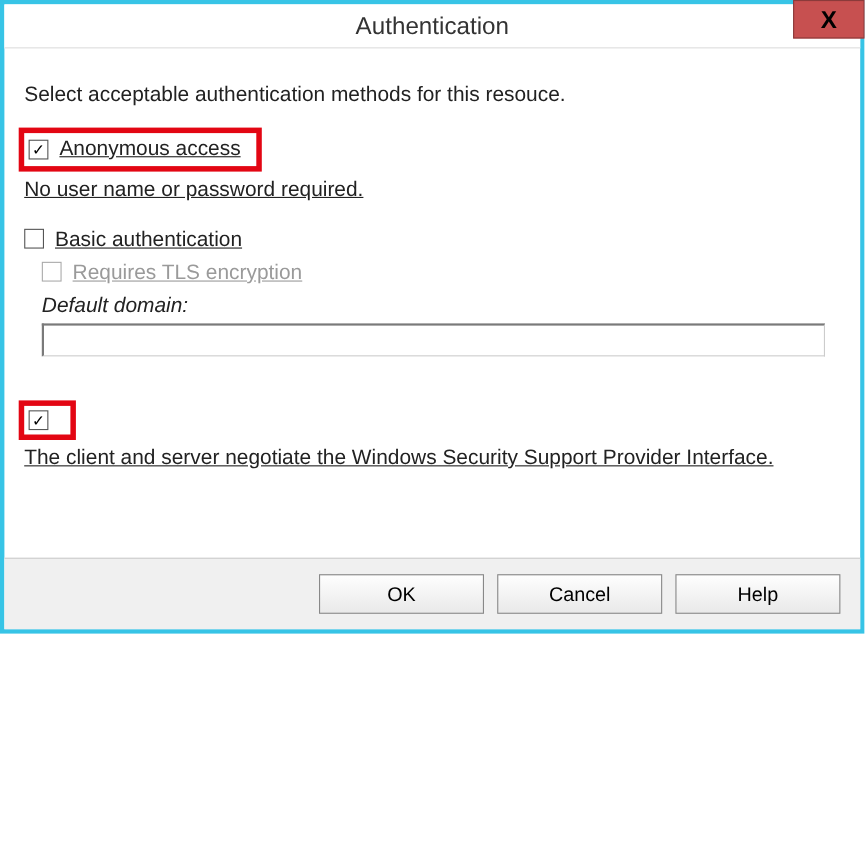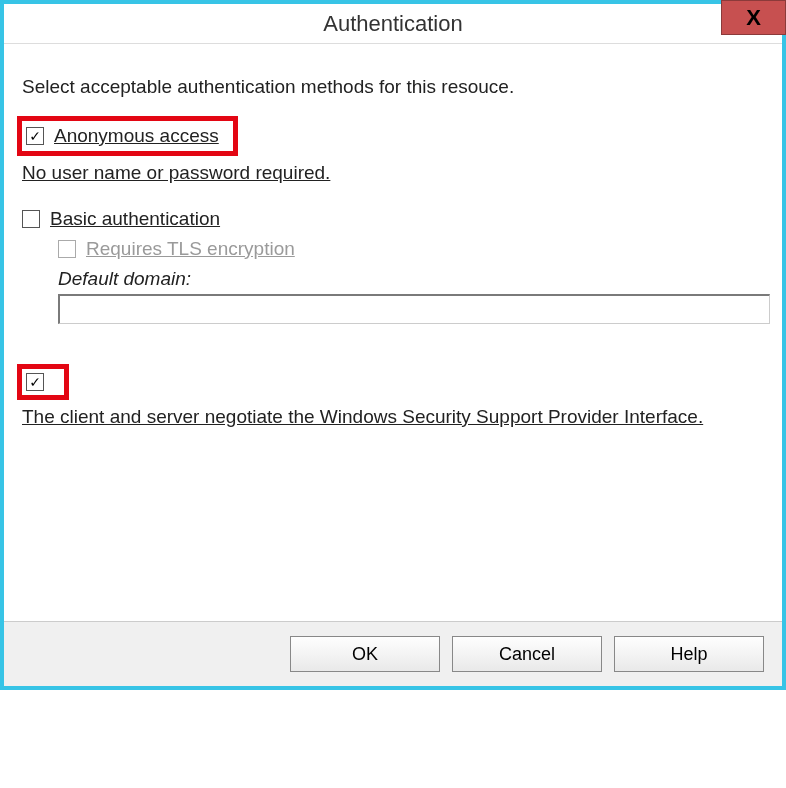--- a/index.html
+++ b/index.html
@@ -7,21 +7,21 @@
       margin: 0;
       padding: 0;
       width: 786px;
       height: 788px;
       font-family: "Segoe UI", Tahoma, sans-serif;
       font-size: 18px;
       background: #fff;
     }
     .window {
       width: 786px;
-      height: 690px;
+      height: 576px;
       border: 4px solid #37c4e6;
       background: #fff;
       display: flex;
       flex-direction: column;
     }
     .titlebar {
       height: 40px;
       background: #fff;
       display: flex;
       align-items: center;
@@ -54,21 +54,20 @@
       flex: 1;
       padding: 32px 18px 10px 18px;
       color: #222;
       font-size: 19px;
     }
     .instruction {
       margin-bottom: 18px;
     }
     .checkbox-row {
       display: flex;
-      align-items: center;
       gap: 10px;
       margin-bottom: 8px;
     }
     .checkbox {
       width: 18px;
       height: 18px;
       border: 1px solid #555;
       background: #fff;
       display: inline-flex;
       align-items: center;
@@ -108,21 +107,21 @@
     .highlight2 {
       border: 5px solid #e30613;
       display: inline-flex;
       align-items: center;
       gap: 10px;
       padding: 4px 20px 4px 4px;
       margin-left: -5px;
       margin-bottom: 4px;
     }
     .sub-indent {
-      margin-left: 36px;
+      margin-left: 16px;
     }
     .domain-label {
       margin-top: 2px;
       margin-bottom: 4px;
       font-style: italic;
     }
     .domain-input {
       width: 712px;
       height: 30px;
       border-top: 2px solid #7a7a7a;

